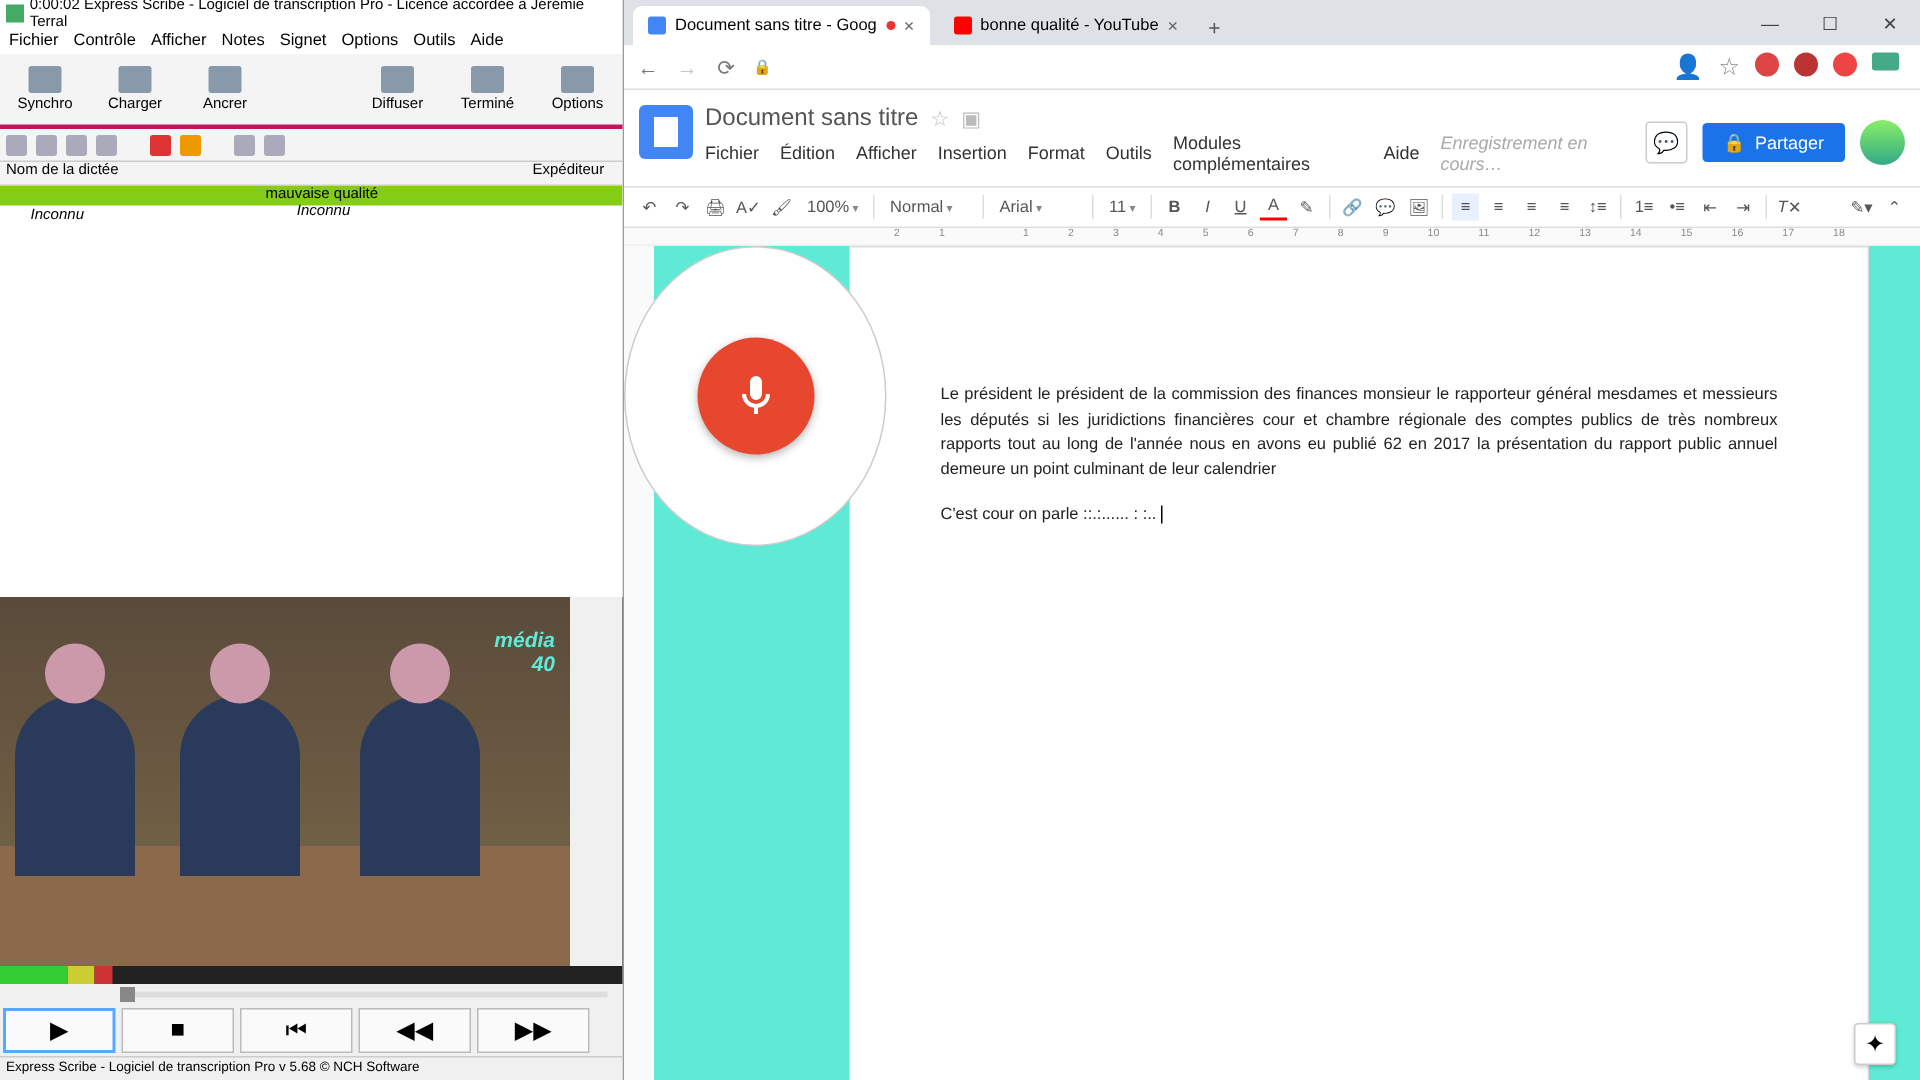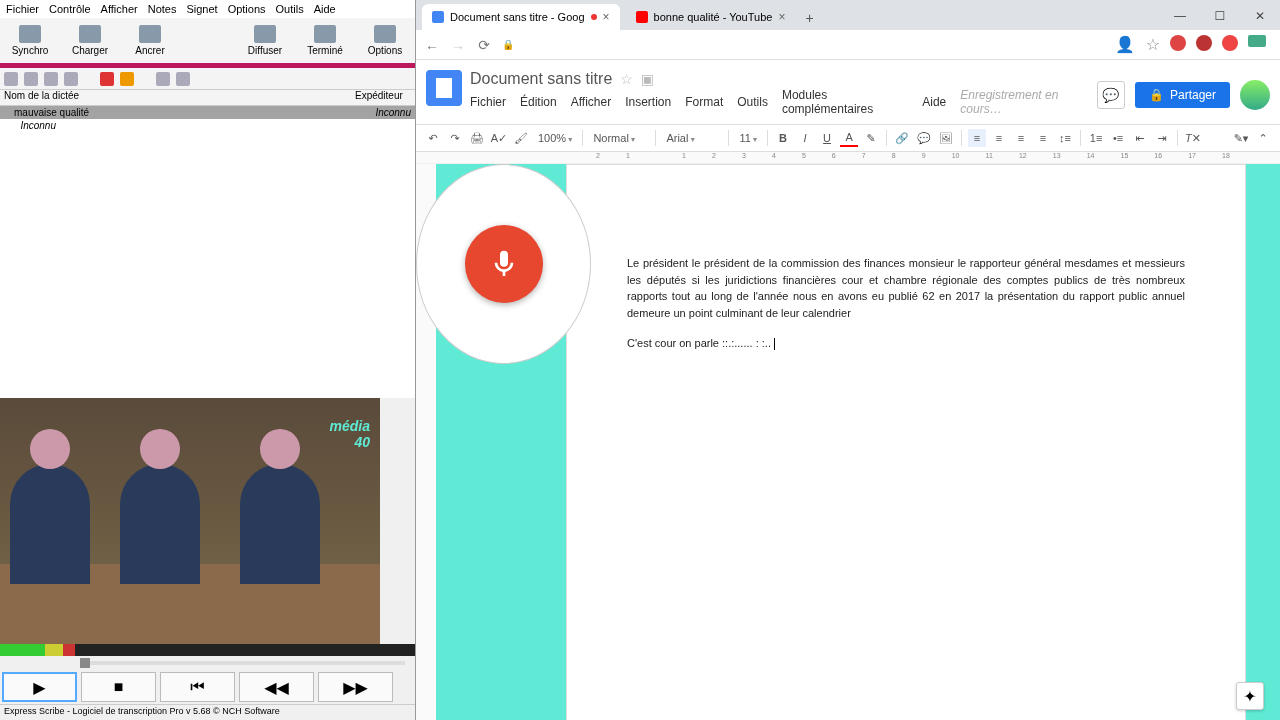--- a/index.html
+++ b/index.html
@@ -2,31 +2,31 @@
 <html><head>
 <meta charset="utf-8">
 <style>
 * { margin:0; padding:0; box-sizing:border-box; font-family:"Segoe UI",Tahoma,sans-serif; }
 body { width:1280px; height:720px; overflow:hidden; background:#fff; display:flex; }
 .left-app { width:416px; height:720px; display:flex; flex-direction:column; border-right:1px solid #999; background:#f0f0f0; }
 .titlebar { height:18px; background:#fff; display:flex; align-items:center; font-size:10px; padding:0 4px; gap:4px; }
 .titlebar .logo { width:12px; height:12px; background:#4a6; }
 .menubar { height:18px; background:#fff; display:flex; gap:10px; font-size:11px; padding:0 6px; align-items:center; }
 .menubar span { cursor:default; }
-.ribbon { height:50px; background:#f4f4f4; display:flex; border-bottom:5px solid #be185d; }
+.ribbon { height:50px; background:#f4f4f4; display:flex; border-bottom:3px solid #be185d; }
 .ribbon-item { width:60px; display:flex; flex-direction:column; align-items:center; justify-content:center; font-size:10px; gap:2px; }
 .ribbon-item .ricon { width:22px; height:18px; background:#89a; border-radius:2px; }
 .mini-toolbar { height:22px; background:#f4f4f4; display:flex; align-items:center; gap:6px; padding:0 4px; border-bottom:1px solid #ccc; }
 .mini-toolbar .micon { width:14px; height:14px; background:#aab; border-radius:2px; }
 .list-header { height:16px; background:#f4f4f4; display:flex; font-size:10px; border-bottom:1px solid #ccc; }
 .list-header .col1 { flex:1; padding-left:4px; }
 .list-header .col2 { width:60px; text-align:left; padding-right:4px; }
 .list-body { flex:1; background:#fff; overflow:auto; }
 .list-row { height:13px; display:flex; font-size:10px; align-items:center; }
-.list-row.selected { background:#a3a3a3; }
+.list-row.selected { background:#84cc16;flex-direction:column; }
 .list-row .cell1 { flex:1; padding-left:14px; }
 .list-row .cell2 { width:60px; text-align:right; padding-right:4px;font-style:italic; }
 .video-area { height:246px; background:#000; position:relative; overflow:hidden; }
 .video-placeholder { position:absolute; inset:0 35px 0 0; background:linear-gradient(#5a4a3a,#7a6a4a); }
 .desk { position:absolute; bottom:0; left:0; right:0; height:80px; background:#8a6a4a; }
 .person { position:absolute; bottom:60px; width:80px; height:120px; background:#2a3a5a; border-radius:40px 40px 0 0; }
 .head { position:absolute; top:-35px; left:20px; width:40px; height:40px; background:#c9a; border-radius:50%; }
 .watermark { position:absolute; top:20px; right:45px; color:#5eead4; font-weight:bold; font-size:14px; font-style:italic; text-align:right; }
 .vslider { position:absolute; top:0; right:0; width:35px; height:100%; background:#f0f0f0; }
 .level-bar { height:12px; background:#222; display:flex; }
@@ -85,20 +85,24 @@
 .page p { margin-bottom:14px; text-align:justify; }
 .cursor { display:inline-block; width:1px; height:12px; background:#000; vertical-align:middle; animation:blink 1s infinite;}
 @keyframes blink{50%{opacity:0;}}
 .vruler { position:absolute; left:0; top:0; width:20px; height:100%; background:#fafafa; font-size:7px; color:#888;}
 .explore-btn { position:absolute; bottom:10px; right:16px; width:28px;height:28px; background:#fff; border:1px solid #ccc; border-radius:3px; box-shadow:0 1px 3px rgba(0,0,0,.2); display:flex;align-items:center;justify-content:center;}
 </style>
 </head>
 <body>
 
 <div class="left-app">
+  <div class="titlebar">
+    <span class="logo"></span>
+    <span>0:00:02 Express Scribe - Logiciel de transcription Pro - Licence accordée à Jérémie Terral</span>
+  </div>
   <div class="menubar">
     <span>Fichier</span>
     <span>Contrôle</span>
     <span>Afficher</span>
     <span>Notes</span>
     <span>Signet</span>
     <span>Options</span>
     <span>Outils</span>
     <span>Aide</span>
   </div>

